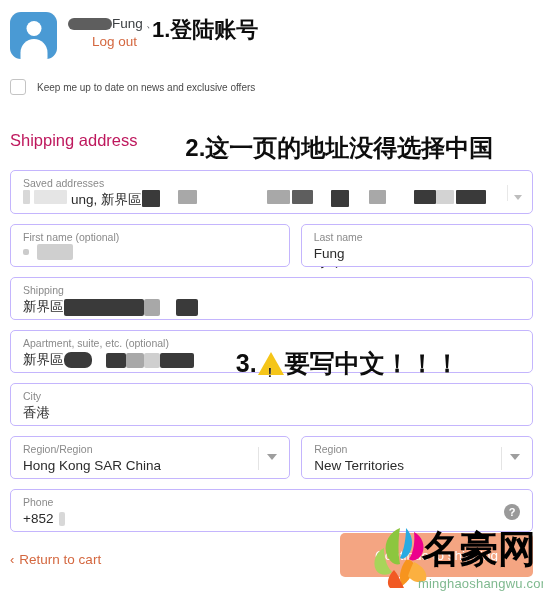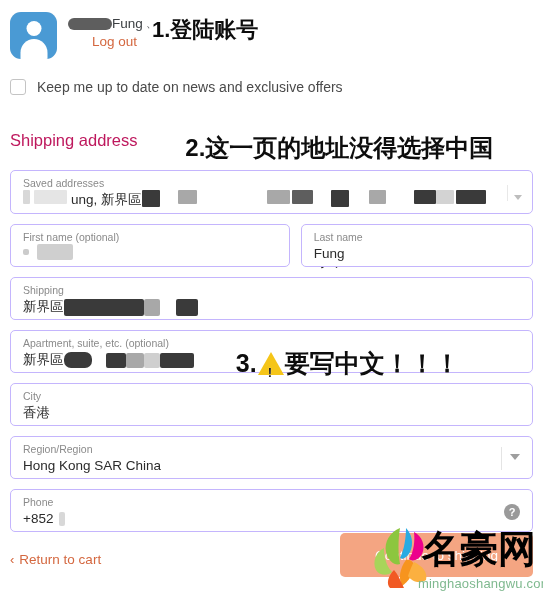--- a/index.html
+++ b/index.html
@@ -97,21 +97,21 @@
   .checkbox-row {
     position: absolute; left: 10px; top: 79px;
     display: flex; align-items: center;
   }
   .cbox {
     width: 16px; height: 16px;
     border: 1.5px solid #c4c4c4; border-radius: 3px;
     background: #fff; cursor: pointer; flex: 0 0 auto;
   }
   .cbox-label {
-    margin-left: 11px; font-size: 14px; color: #4a4a4a;
+    margin-left: 11px; font-size: 10px; color: #4a4a4a;
   }
 
   
   .section-title {
     position: absolute; left: 10px; top: 131px;
     font-size: 16.5px; color: #be185d;
   }
 
   
   .form { position: absolute; left: 10px; top: 170px; width: 523px; }
@@ -310,20 +310,26 @@
       </div>
     </div>
 
     <div class="row">
       <div class="field select">
         <div class="field-label">Region/Region</div>
         <div class="field-value">Hong Kong SAR China</div>
         <div class="divider-v"></div>
         <div class="caret"></div>
       </div>
+      <div class="field select">
+        <div class="field-label">Region</div>
+        <div class="field-value">New Territories</div>
+        <div class="divider-v"></div>
+        <div class="caret"></div>
+      </div>
     </div>
 
     <div class="row">
       <div class="field wide">
         <div class="field-label">Phone</div>
         <div class="field-value">
           <span>+852</span>
           <span class="redact soft" style="width:6px;height:14px;margin-left:6px;opacity:.45"></span>
         </div>
         <div class="help-icon">?</div>

